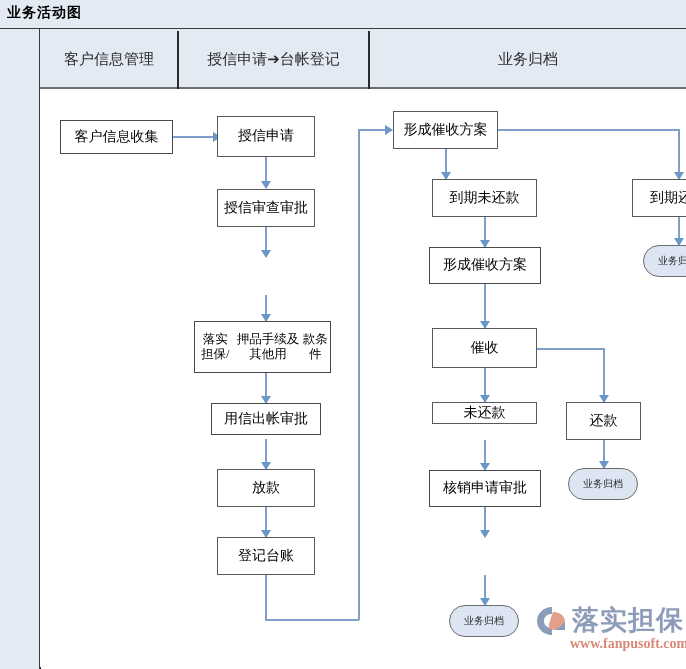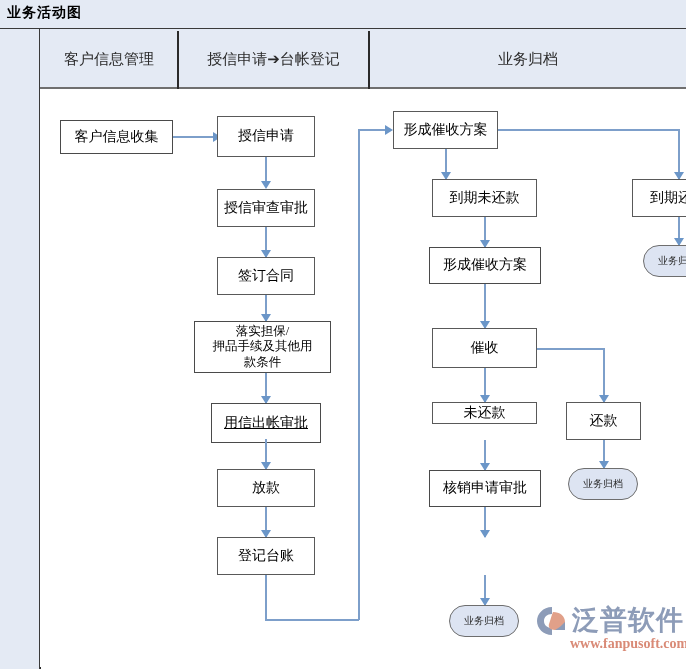--- a/index.html
+++ b/index.html
@@ -159,35 +159,34 @@
     <div class="node" style="left:176px;top:27px;width:98px;height:41px;">授信申请</div>
 
     <div class="seg v" style="left:224px;top:68px;height:30px;"></div>
     <div class="arrow down" style="left:220px;top:92px;"></div>
 
     <div class="node" style="left:176px;top:100px;width:98px;height:38px;">授信审查审批</div>
 
     <div class="seg v" style="left:224px;top:138px;height:30px;"></div>
     <div class="arrow down" style="left:220px;top:161px;"></div>
 
-    <div class="node" style="left:176px;top:168px;width:98px;height:38px;">签订合同</div>
 
     <div class="seg v" style="left:224px;top:206px;height:26px;"></div>
     <div class="arrow down" style="left:220px;top:225px;"></div>
 
-    <div class="node thin multiline" style="left:153px;top:232px;width:137px;height:52px;flex-direction:column;">
+    <div class="node thin multiline" style="left:153px;top:232px;width:137px;height:52px;flex-direction:row;">
       <span>落实担保/</span>
       <span>押品手续及其他用</span>
       <span>款条件</span>
     </div>
 
     <div class="seg v" style="left:224px;top:284px;height:30px;"></div>
     <div class="arrow down" style="left:220px;top:307px;"></div>
 
-    <div class="node thin" style="left:170px;top:314px;width:110px;height:40px;text-decoration:underline;">用信出帐审批</div>
+    <div class="node thin" style="left:170px;top:314px;width:110px;height:32px;">用信出帐审批</div>
 
     <div class="seg v" style="left:224px;top:350px;height:30px;"></div>
     <div class="arrow down" style="left:220px;top:373px;"></div>
 
     <div class="node" style="left:176px;top:380px;width:98px;height:38px;">放款</div>
 
     <div class="seg v" style="left:224px;top:418px;height:30px;"></div>
     <div class="arrow down" style="left:220px;top:441px;"></div>
 
     <div class="node" style="left:176px;top:448px;width:98px;height:38px;">登记台账</div>
@@ -257,17 +256,17 @@
     <div class="term" style="left:408px;top:516px;width:70px;height:32px;">业务归档</div>
 
   </div>
 
   <div class="logo">
     <svg class="logo-mark" viewBox="0 0 34 30">
       <path d="M16 1 C7 1 1 8 1 15 C1 22 7 29 16 29 L16 22 C11 22 8 19 8 15 C8 11 11 8 16 8 Z" fill="#8d9cb8"></path>
       <path d="M17 6 C24 6 29 10 29 16 L29 24 L19 24 C14 24 12 21 13 18 C15 12 16 8 17 6 Z" fill="#e1a089"></path>
       <path d="M19 24 L29 24 L29 16 C26 19 23 22 19 24 Z" fill="#8d9cb8"></path>
     </svg>
-    <div class="logo-word">泛普软件</div>
+    <div class="logo-word">落实担保</div>
     <div class="logo-url">www.fanpusoft.com</div>
   </div>
 
 </div>
 
 </body></html>

